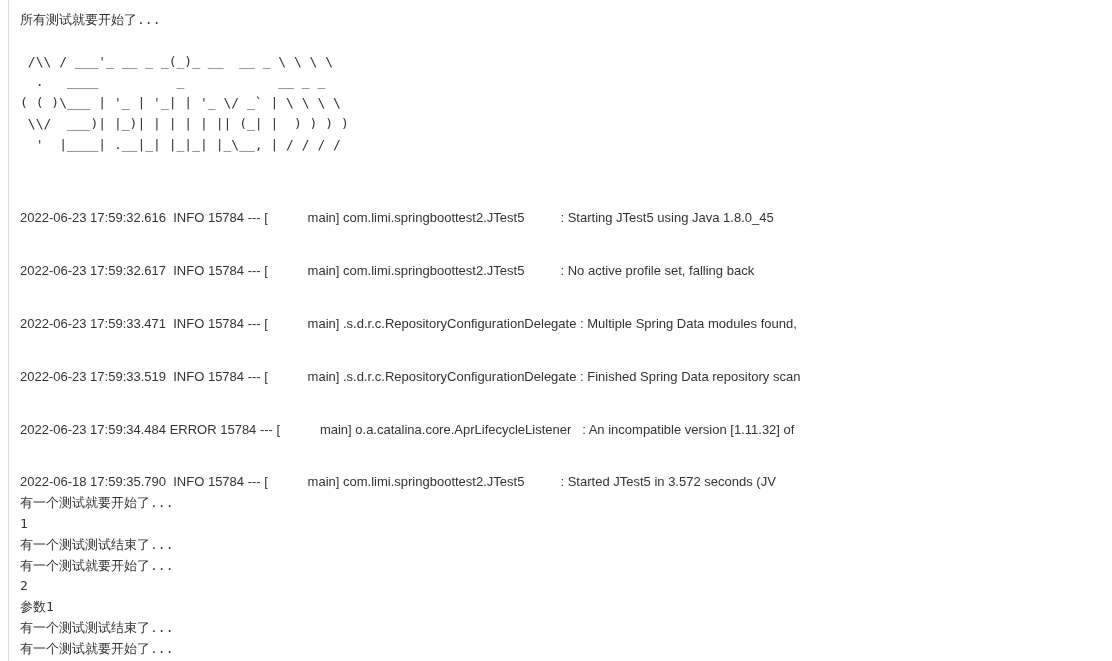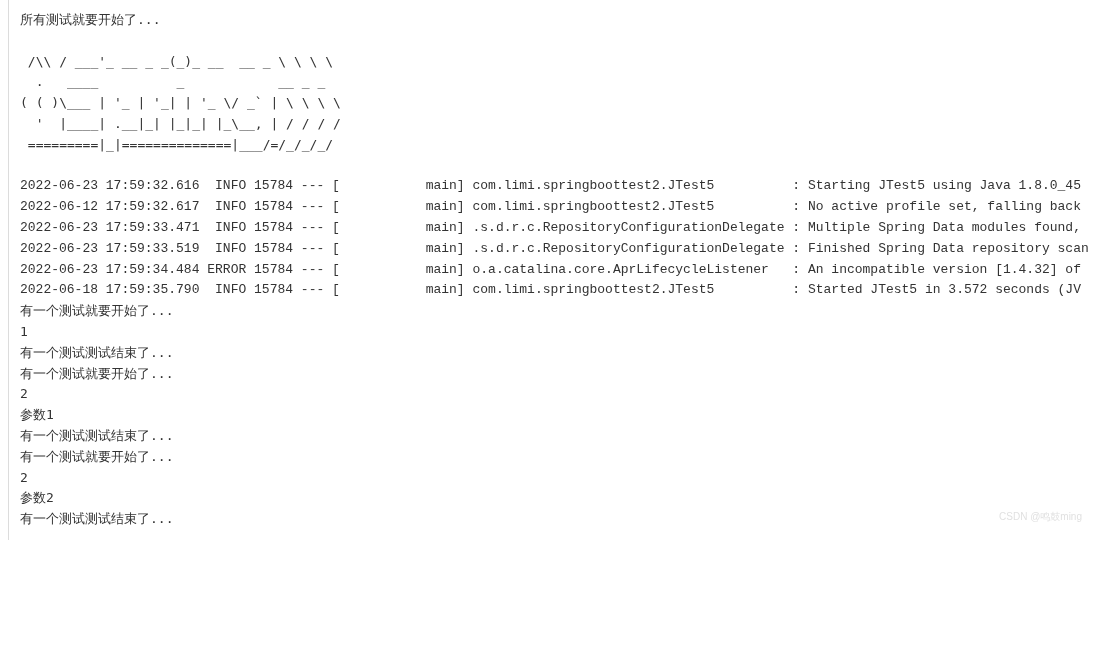--- a/index.html
+++ b/index.html
@@ -28,22 +28,23 @@
     }
     .console-line {
       font-family: Consolas, "Microsoft YaHei", monospace;
       white-space: pre;
     }
     .banner-line {
       font-family: Consolas, monospace;
       white-space: pre;
     }
     .log-line {
-      font-family: Liberation Mono, monospace;
+      font-family: Liberation Sans, sans-serif;
       white-space: pre;
+      margin-top: 32px;
     }
     .watermark {
       position: absolute;
       right: 30px;
       bottom: 15px;
       color: #ccc;
       font-size: 10px;
       font-family: "Microsoft YaHei", sans-serif;
       opacity: 0.6;
     }
@@ -53,30 +54,30 @@
 
 <div class="left-border"></div>
 
 <div>
   <div class="console-line">所有测试就要开始了...</div>
   <div class="console-line">&nbsp;</div>
   <div id="banner">
       <div class="banner-line"> /\\ / ___'_ __ _ _(_)_ __  __ _ \ \ \ \</div>
       <div class="banner-line">  .   ____          _            __ _ _</div>
       <div class="banner-line">( ( )\___ | '_ | '_| | '_ \/ _` | \ \ \ \</div>
+      <div class="banner-line"> \\/  ___)| |_)| | | | | || (_| |  ) ) ) )</div>
       <div class="banner-line">  '  |____| .__|_| |_|_| |_\__, | / / / /</div>
-      <div class="banner-line"> =========|_|==============|___/=/_/_/_/</div>
     </div>
   <div class="console-line">&nbsp;</div>
   <div id="logs">
       <div class="log-line">2022-06-23 17:59:32.616  INFO 15784 --- [           main] com.limi.springboottest2.JTest5          : Starting JTest5 using Java 1.8.0_45</div>
-      <div class="log-line">2022-06-12 17:59:32.617  INFO 15784 --- [           main] com.limi.springboottest2.JTest5          : No active profile set, falling back</div>
+      <div class="log-line">2022-06-23 17:59:32.617  INFO 15784 --- [           main] com.limi.springboottest2.JTest5          : No active profile set, falling back</div>
       <div class="log-line">2022-06-23 17:59:33.471  INFO 15784 --- [           main] .s.d.r.c.RepositoryConfigurationDelegate : Multiple Spring Data modules found,</div>
       <div class="log-line">2022-06-23 17:59:33.519  INFO 15784 --- [           main] .s.d.r.c.RepositoryConfigurationDelegate : Finished Spring Data repository scan</div>
-      <div class="log-line">2022-06-23 17:59:34.484 ERROR 15784 --- [           main] o.a.catalina.core.AprLifecycleListener   : An incompatible version [1.4.32] of</div>
+      <div class="log-line">2022-06-23 17:59:34.484 ERROR 15784 --- [           main] o.a.catalina.core.AprLifecycleListener   : An incompatible version [1.11.32] of</div>
       <div class="log-line">2022-06-18 17:59:35.790  INFO 15784 --- [           main] com.limi.springboottest2.JTest5          : Started JTest5 in 3.572 seconds (JV</div>
     </div>
   <div id="output">
       <div class="console-line">有一个测试就要开始了...</div>
       <div class="console-line">1</div>
       <div class="console-line">有一个测试测试结束了...</div>
       <div class="console-line">有一个测试就要开始了...</div>
       <div class="console-line">2</div>
       <div class="console-line">参数1</div>
       <div class="console-line">有一个测试测试结束了...</div>

